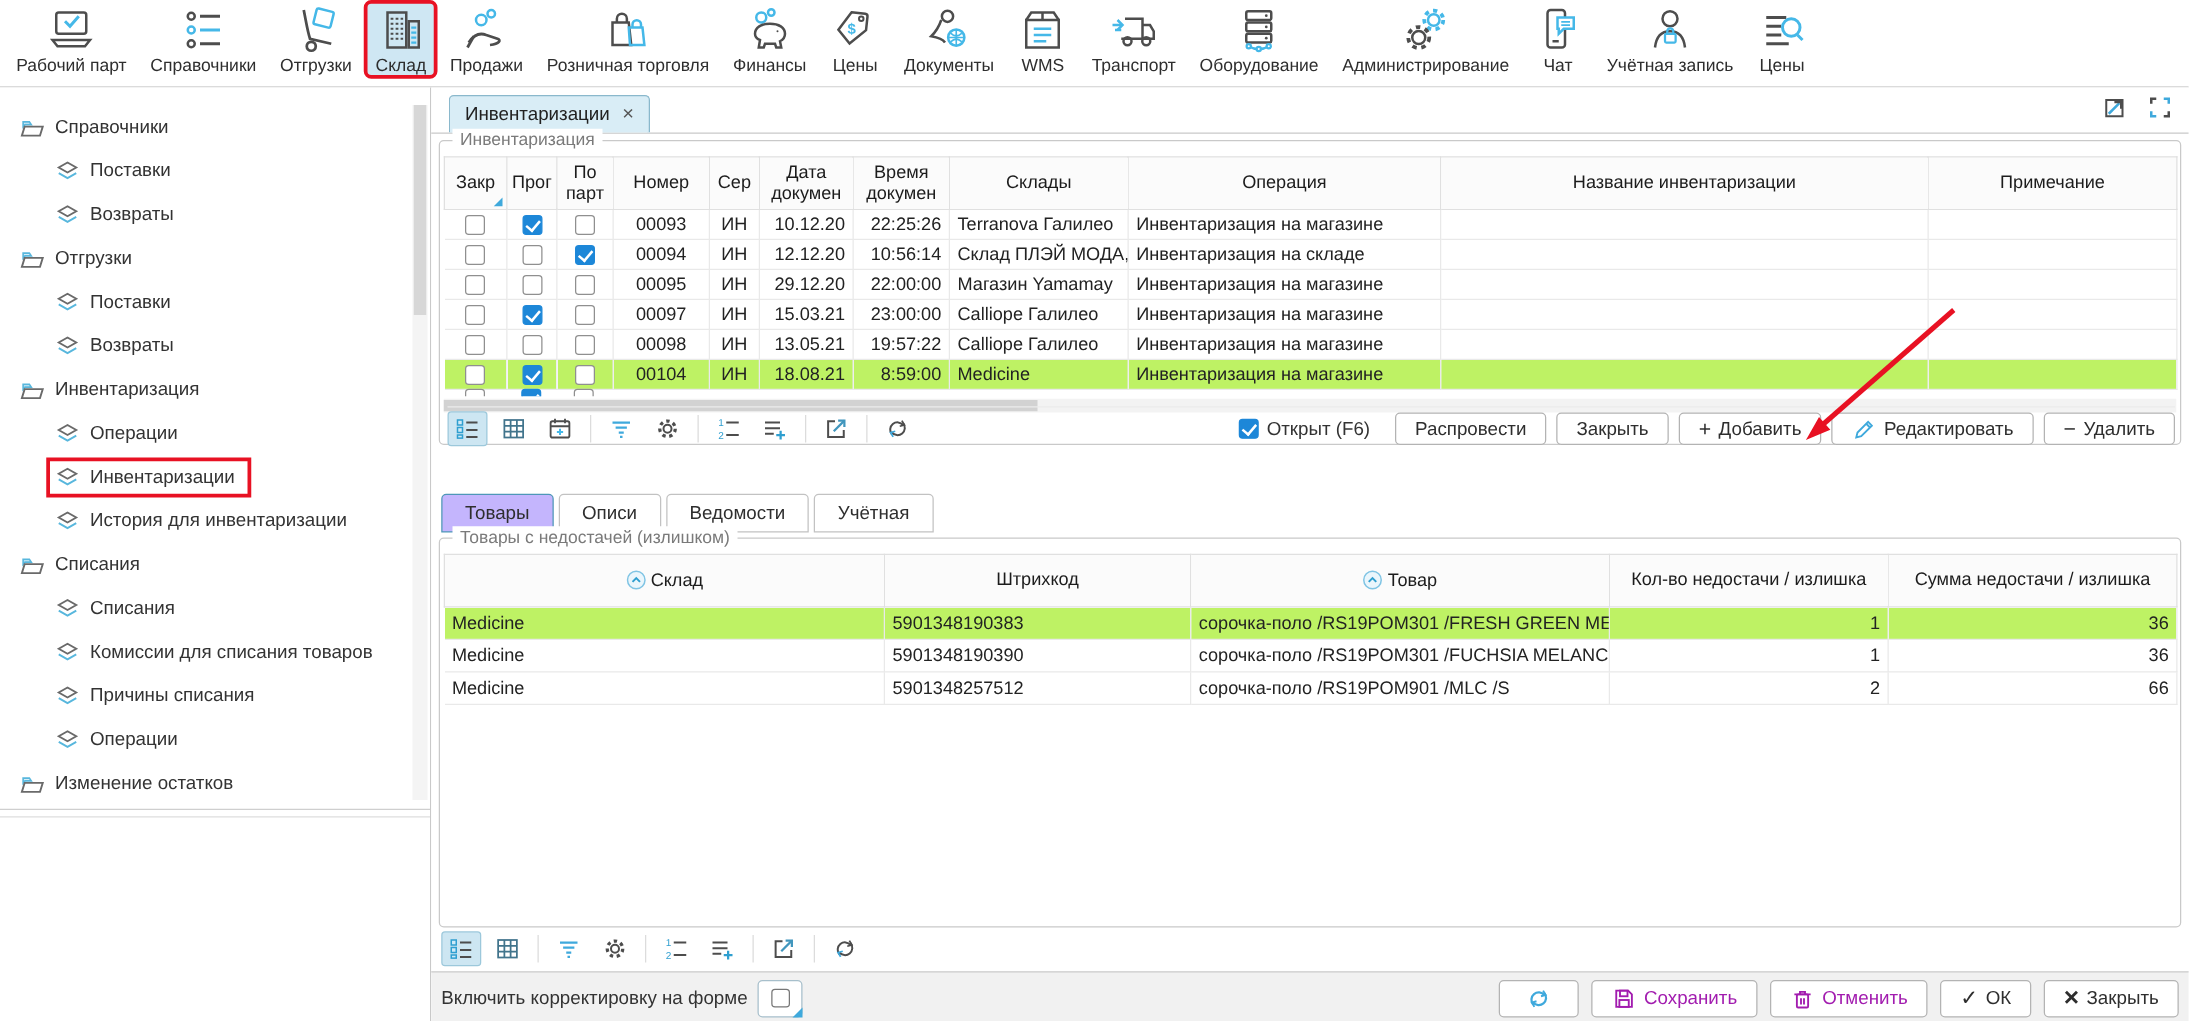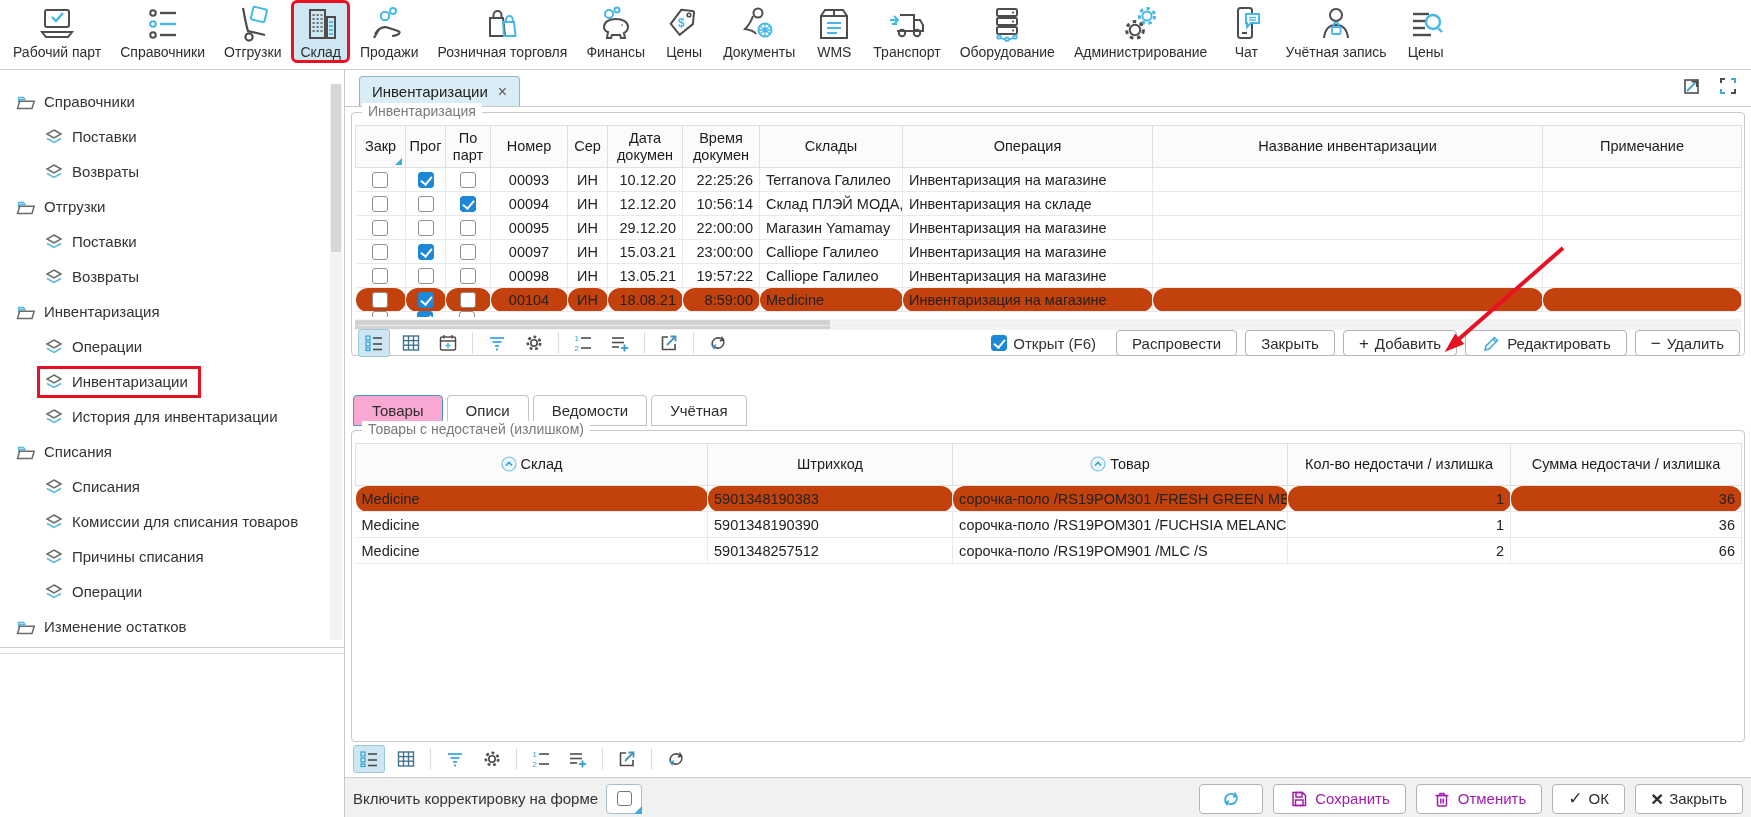--- a/index.html
+++ b/index.html
@@ -36,21 +36,21 @@
   .grp{position:absolute;border:1px solid #c9c9c9;border-radius:4px;background:#fff;}
   .grp-legend{position:absolute;top:-10px;left:10px;background:#fff;padding:0 6px;font-size:14px;color:#7a7a7a;}
   .grp1{top:42px;left:6px;right:6px;height:242px;}
   .grp2{top:360px;left:6px;right:6px;height:310px;}
   
   table.tbl{border-collapse:collapse;table-layout:fixed;font-size:14.5px;position:absolute;left:3px;top:12px;background:#fff;}
   .tbl th{font-weight:400;background:#fbfbfb;border:1px solid #e0e0e0;text-align:center;color:#1c1c1c;
           line-height:1.12;position:relative;padding:2px 2px;overflow:hidden;}
   .tbl td{border-right:1px solid #e9e9e9;border-bottom:1px solid #e9e9e9;padding:0 6px;white-space:nowrap;
           overflow:hidden;height:23px;color:#222;}
-  .tbl tr.sel td{background:#c2410c;border-radius:12px;}
+  .tbl tr.sel td{background:#bef264;}
   .tbl td.c{text-align:center;} .tbl td.r{text-align:right;}
   .sorttri{position:absolute;right:3px;bottom:2px;width:0;height:0;border-left:7px solid transparent;border-bottom:7px solid #3fa9dc;}
   .cb{width:16px;height:16px;border:1px solid #8f8f8f;border-radius:3px;display:inline-block;background:#fff;
       box-sizing:border-box;vertical-align:middle;}
   .cb.on{background:#1d87d8;border-color:#1d87d8;position:relative;}
   .cb.on::after{content:"";position:absolute;left:4px;top:1px;width:5px;height:9px;border:solid #fff;
                 border-width:0 2px 2px 0;transform:rotate(40deg);}
   .partial{position:absolute;left:3px;height:8px;overflow:hidden;}
   .partial .cb{position:absolute;top:2px;}
   .hscroll{position:absolute;left:3px;right:3px;height:11px;background:#f3f3f3;}
@@ -66,21 +66,21 @@
   .openchk{display:inline-flex;align-items:center;gap:6px;font-size:15px;margin-right:12px;white-space:nowrap;text-align:right;}
   .btn{height:27px;border:1px solid #b3b3b3;border-radius:4px;background:#fff;display:inline-flex;align-items:center;
        justify-content:center;gap:6px;font-size:15px;color:#2e2e2e;padding:0 15px;margin-left:8px;cursor:pointer;white-space:nowrap;}
   .btn .pm{font-size:17px;line-height:1;}
   .btn.disabled{color:#a21caf;}
   .btn.icon-only{padding:0 20px;color:#3fa9dc;}
   
   .ltabs{position:absolute;top:325px;left:8px;height:31px;display:flex;gap:4px;align-items:flex-end;}
   .ltab{height:29px;padding:0 18px;display:inline-flex;align-items:center;font-size:15px;background:#fff;
         border:1px solid #c2c2c2;border-radius:4px 4px 0 0;color:#2e2e2e;cursor:pointer;}
-  .ltab.active{background:#f9a8d4;border-color:#4e97b8;}
+  .ltab.active{background:#c4b5fd;border-color:#4e97b8;}
   .hdr-ic{display:inline-flex;vertical-align:-3px;margin-right:4px;}
   
   .footer{position:absolute;left:0;right:0;top:707px;height:42px;background:#f1f1f1;border-top:1px solid #cccccc;
           display:flex;align-items:center;padding:0 8px;box-sizing:border-box;font-size:15px;}
   .chk-widget{width:34px;height:28px;background:#fff;border:1px solid #a7bfcb;border-radius:4px;display:inline-flex;
               align-items:center;justify-content:center;margin-left:8px;position:relative;}
   .chk-widget .corner{position:absolute;right:-1px;bottom:-1px;width:0;height:0;
               border-left:8px solid transparent;border-bottom:8px solid #3fa9dc;}
   
   .red-arrow{position:absolute;left:1435px;top:242px;pointer-events:none;z-index:50;}

